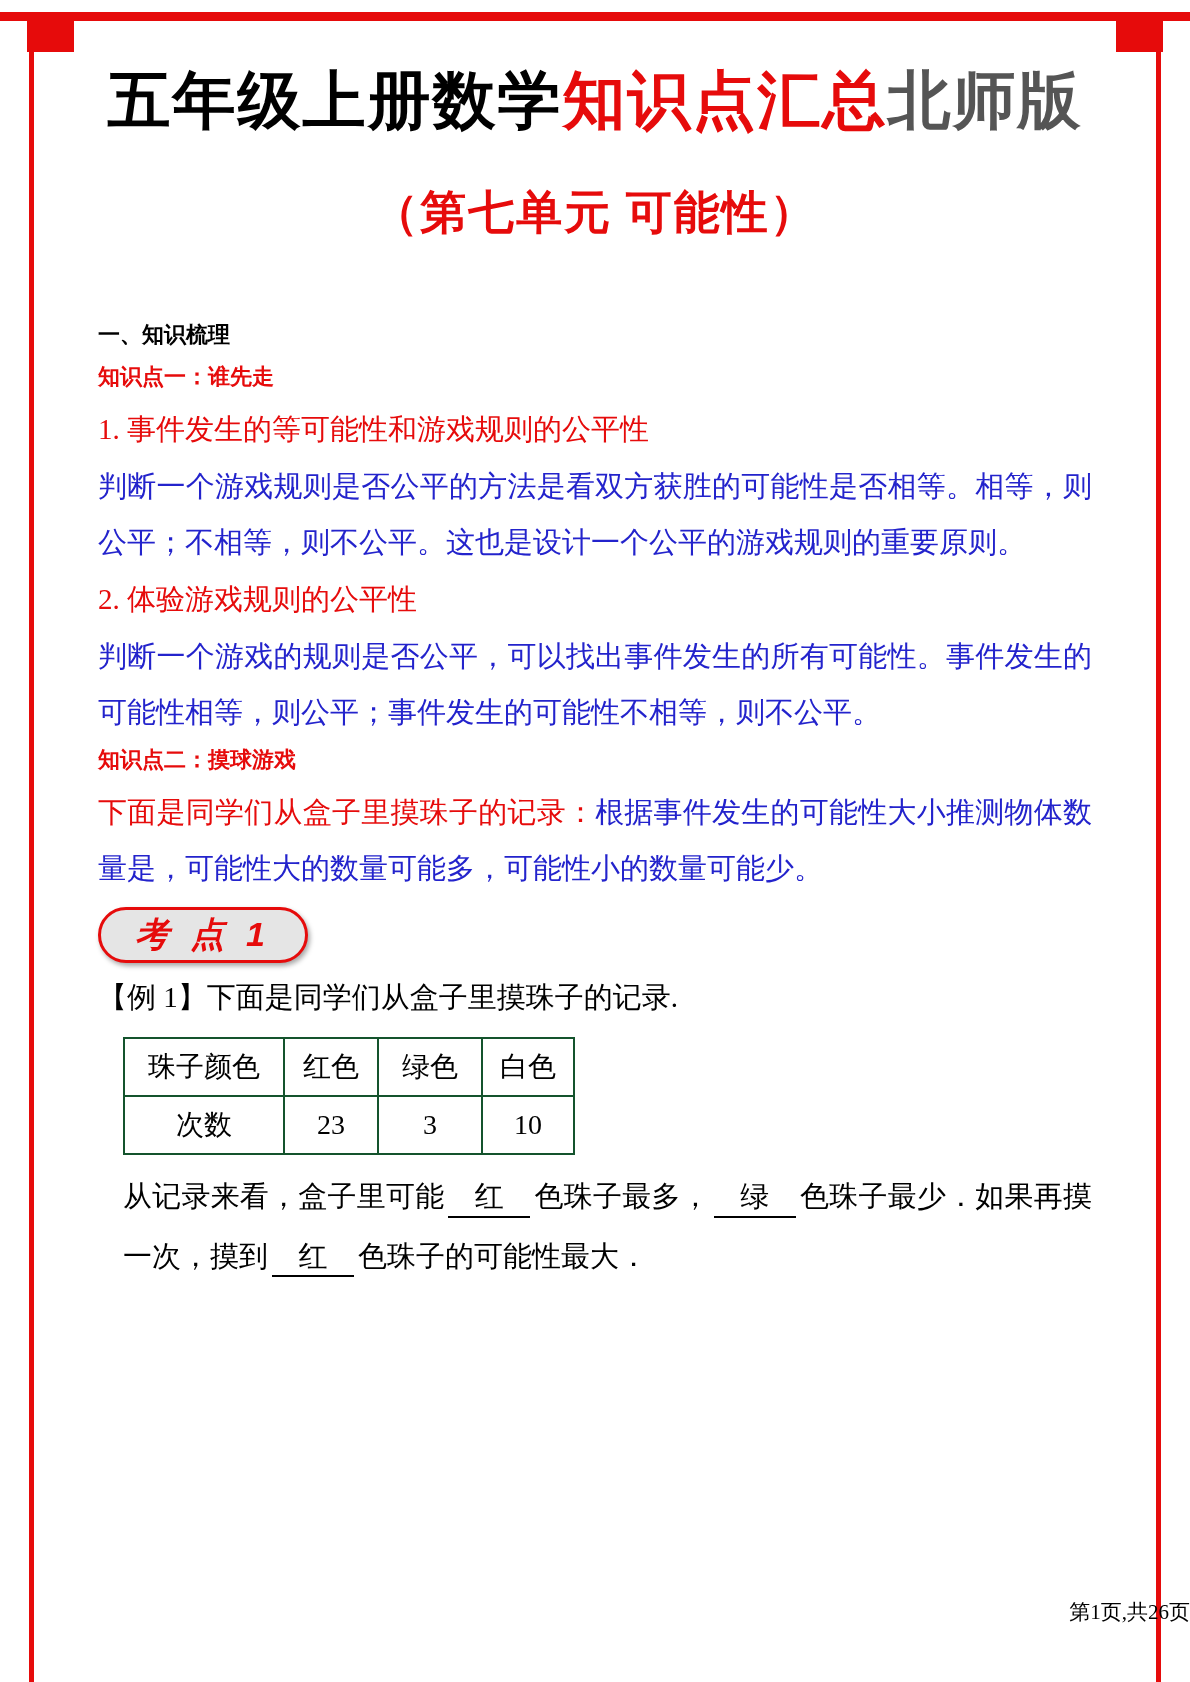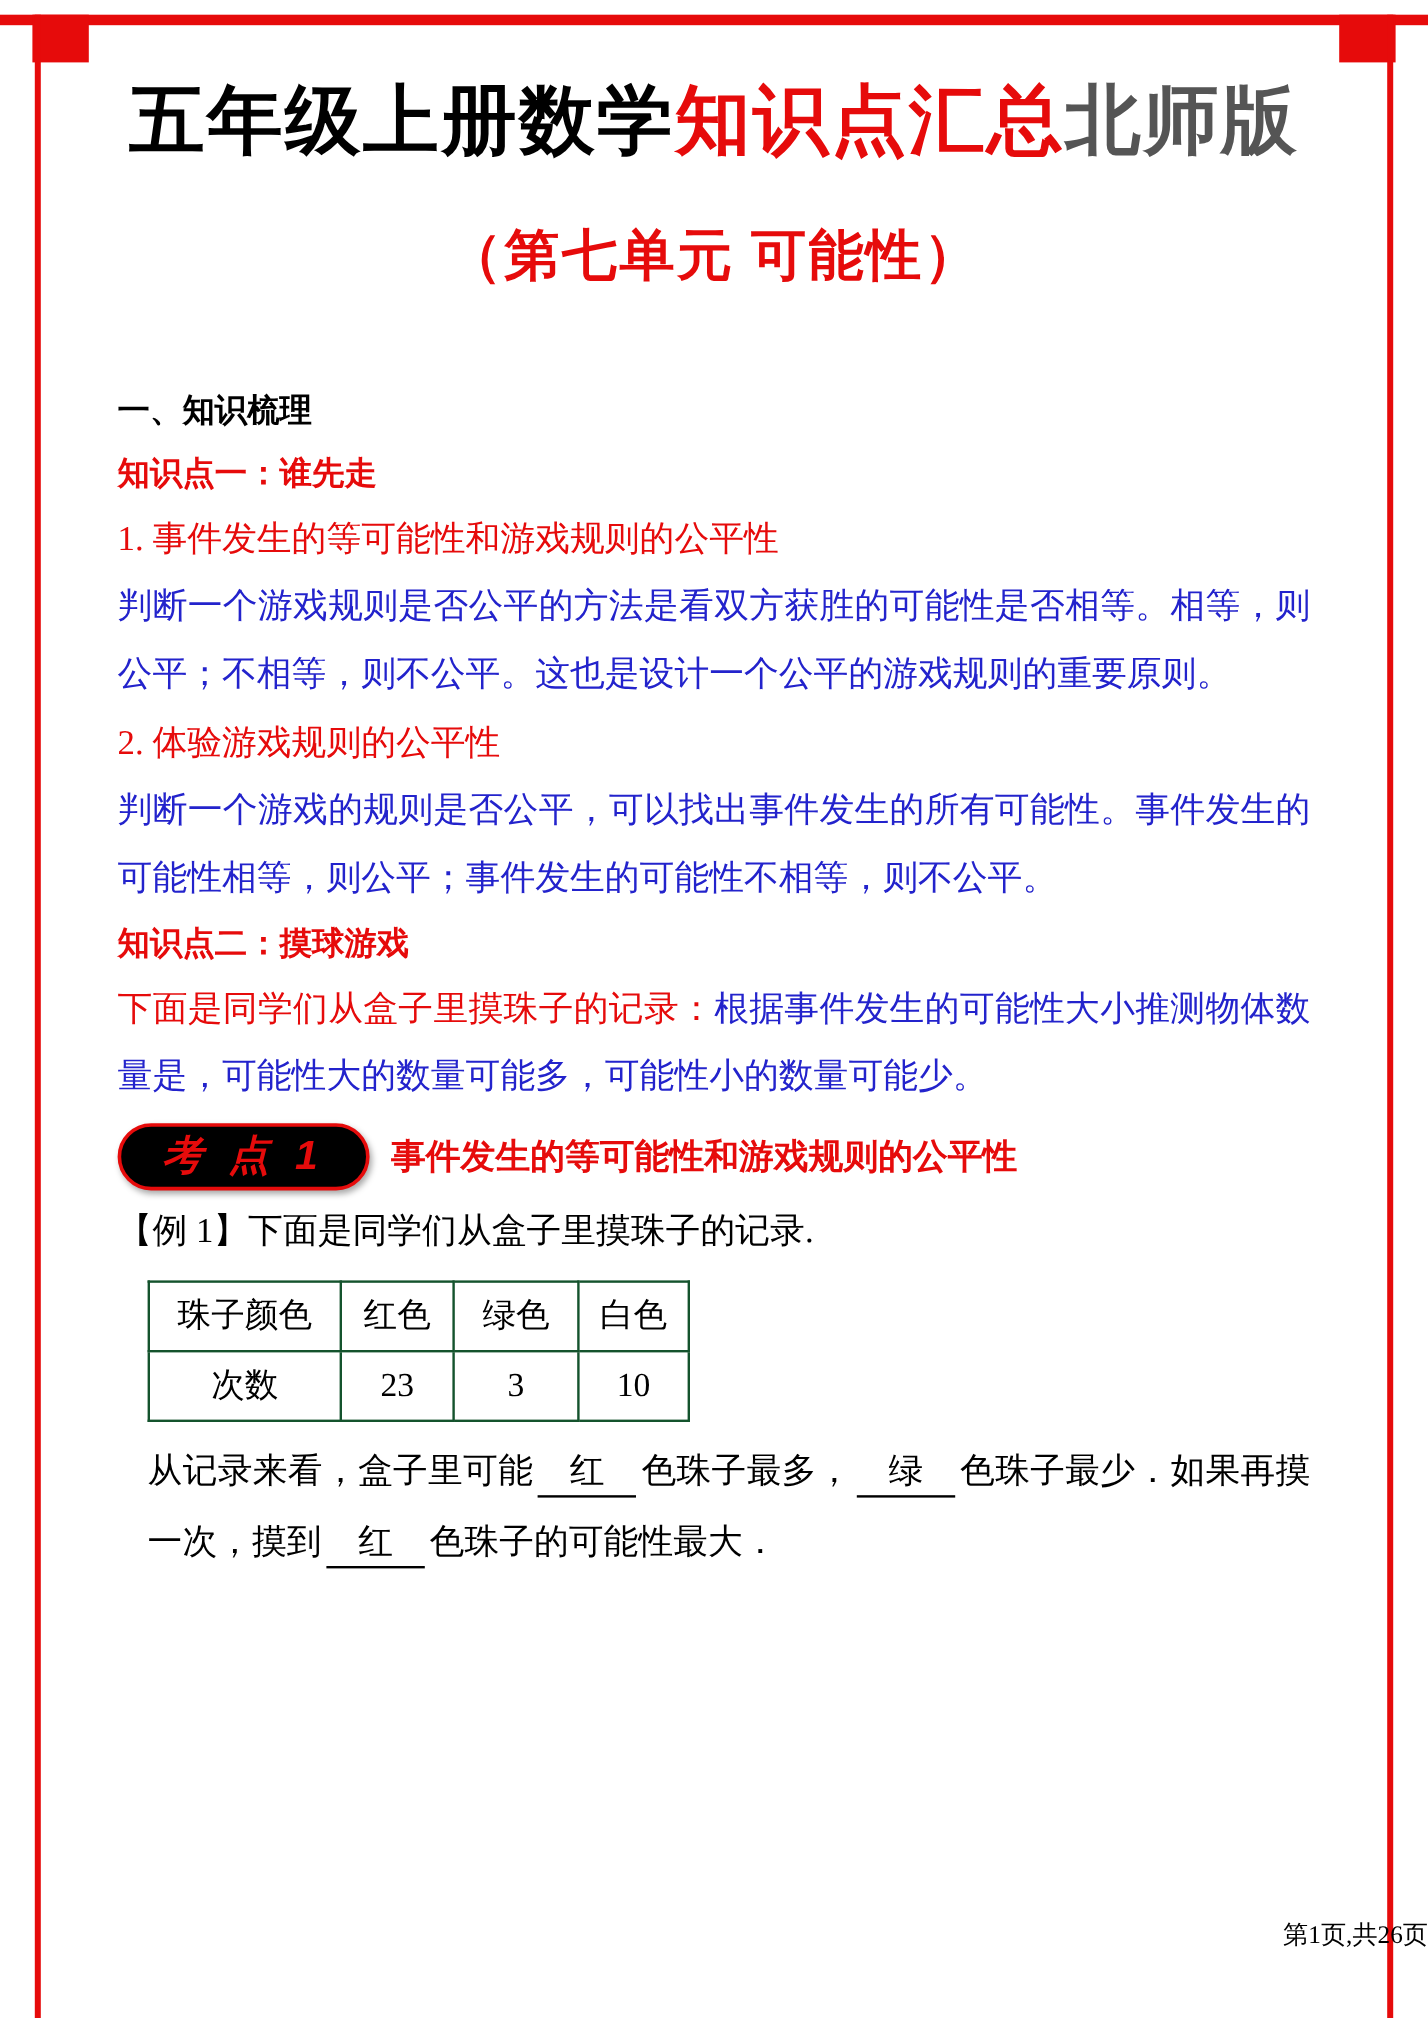--- a/index.html
+++ b/index.html
@@ -46,44 +46,44 @@
   .content {
     margin-top: 72px;
     padding: 0 98px;
     font-size: 29px;
     line-height: 1.95;
     text-align: justify;
   }
   .content p { margin: 0; }
 
   .h-bold {
-    font-family: Liberation Serif, serif;
+    font-family: Liberation Mono, monospace;
     font-weight: bold;
-    font-size: 27px;
+    font-size: 22px;
   }
 
   .kaodian-row {
     margin: 10px 0 6px 0;
     display: flex;
     align-items: center;
     gap: 18px;
   }
   .badge {
     display: inline-block;
     border: 3px solid #e60b0b;
     border-radius: 28px;
     padding: 2px 34px;
     color: #e60b0b;
     font-family: "Liberation Sans", sans-serif;
     font-weight: bold;
     font-style: italic;
     font-size: 34px;
     letter-spacing: 6px;
     line-height: 1.35;
-    background: #000000;
+    background: #e5e5e5;
     box-shadow: 2px 3px 5px rgba(0,0,0,0.35);
   }
   .kaodian-title {
     font-family: "Liberation Sans", sans-serif;
     font-weight: bold;
     font-size: 29px;
   }
 
   .example { margin-top: 6px !important; }
 
@@ -159,21 +159,20 @@
 
     <p class="t-blue">判断一个游戏的规则是否公平，可以找出事件发生的所有可能性。事件发生的可能性相等，则公平；事件发生的可能性不相等，则不公平。</p>
 
     <p class="h-bold t-red">知识点二：摸球游戏</p>
 
     <p><span class="t-red">下面是同学们从盒子里摸珠子的记录：</span><span class="t-blue">根据事件发生的可能性大小推测物体数量是，可能性大的数量可能多，可能性小的数量可能少。</span></p>
 
 
     <div class="kaodian-row">
       <span class="badge">考 点 1</span>
-      <span class="kaodian-title t-red">事件发生的等可能性和游戏规则的公平性</span>
     </div>
 
     <p class="example">【例 1】下面是同学们从盒子里摸珠子的记录.</p>
 
     <table class="records">
       <tbody>
         <tr>
           <td class="c-wide">珠子颜色</td>
           <td class="c-red">红色</td>
           <td class="c-green">绿色</td>

